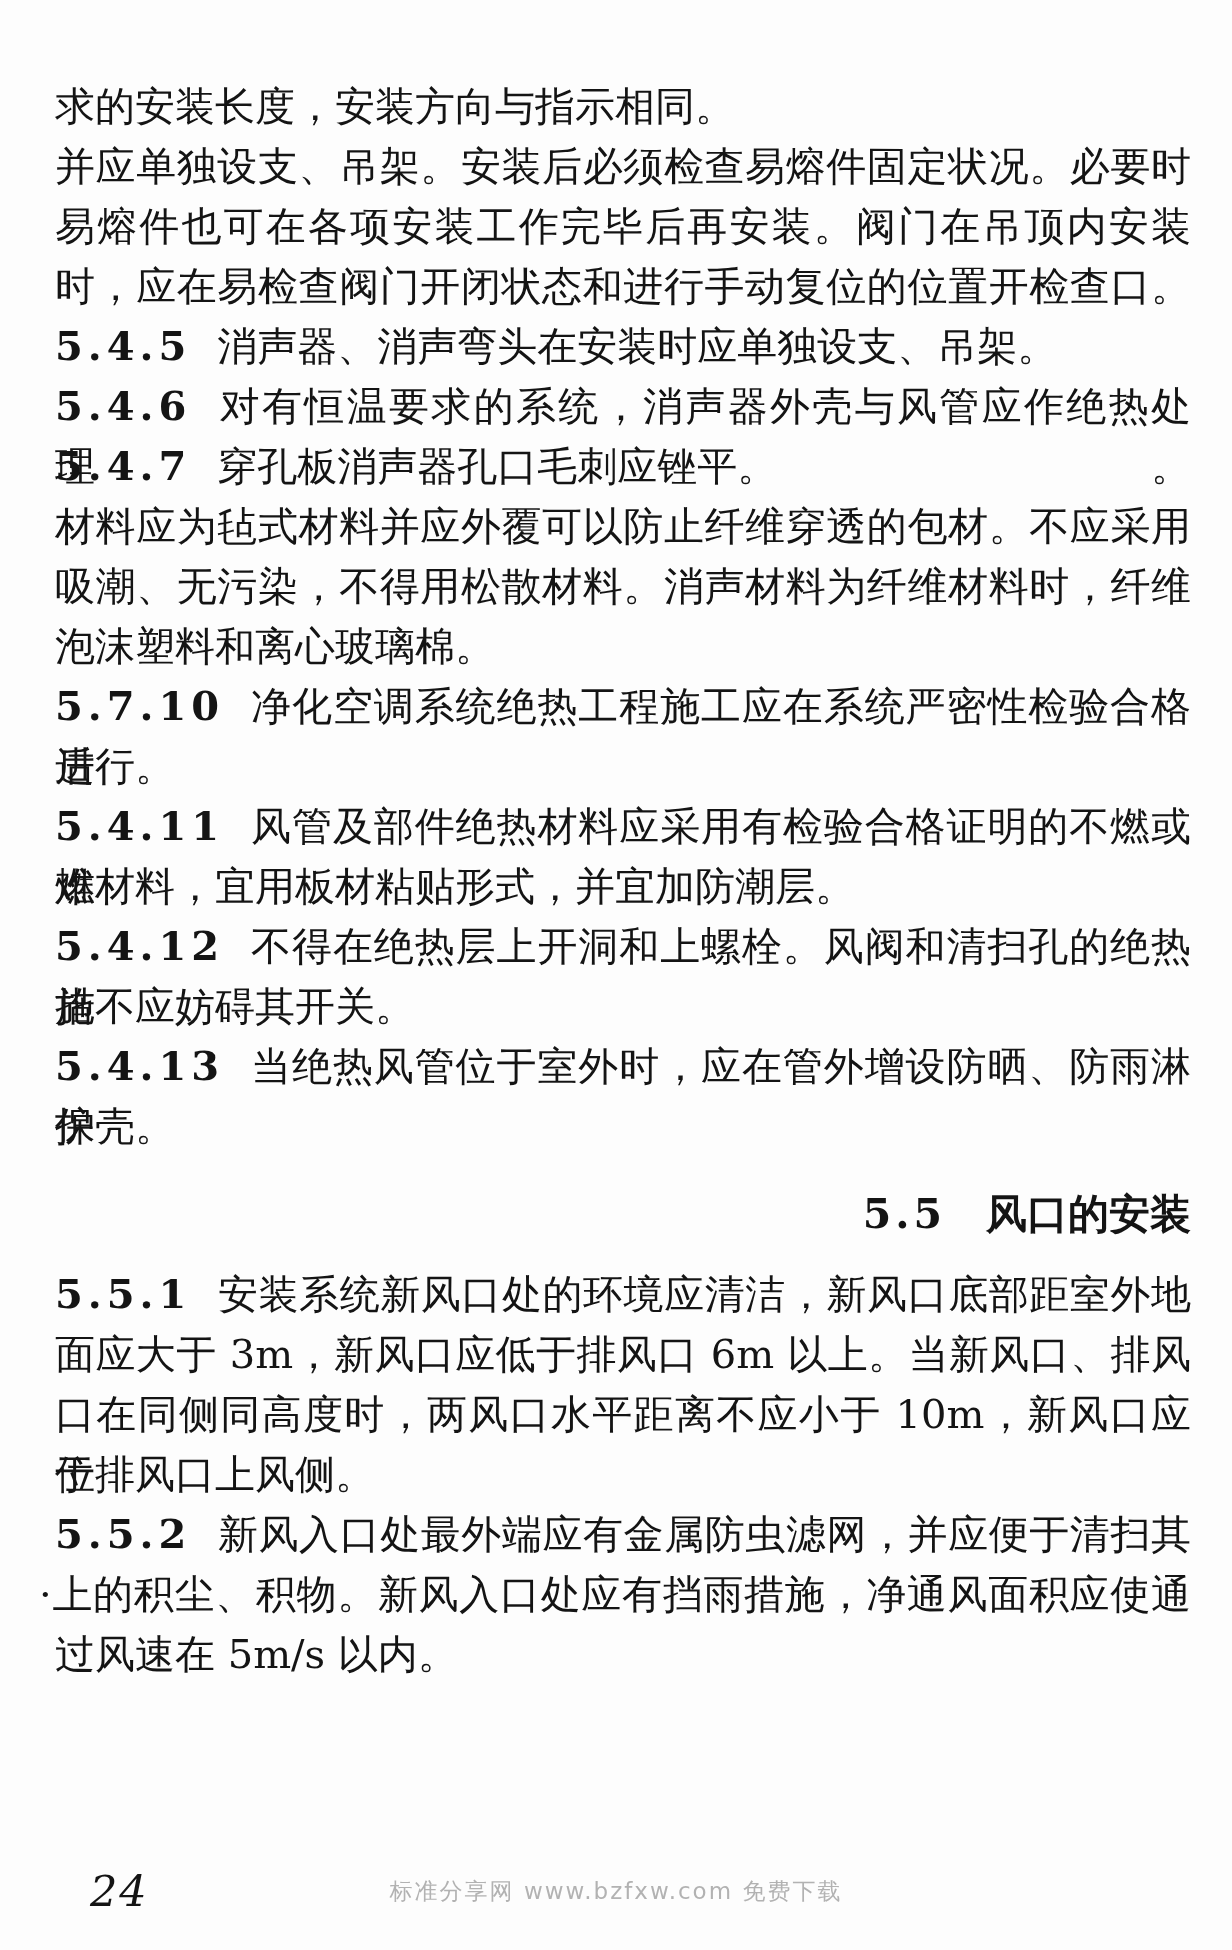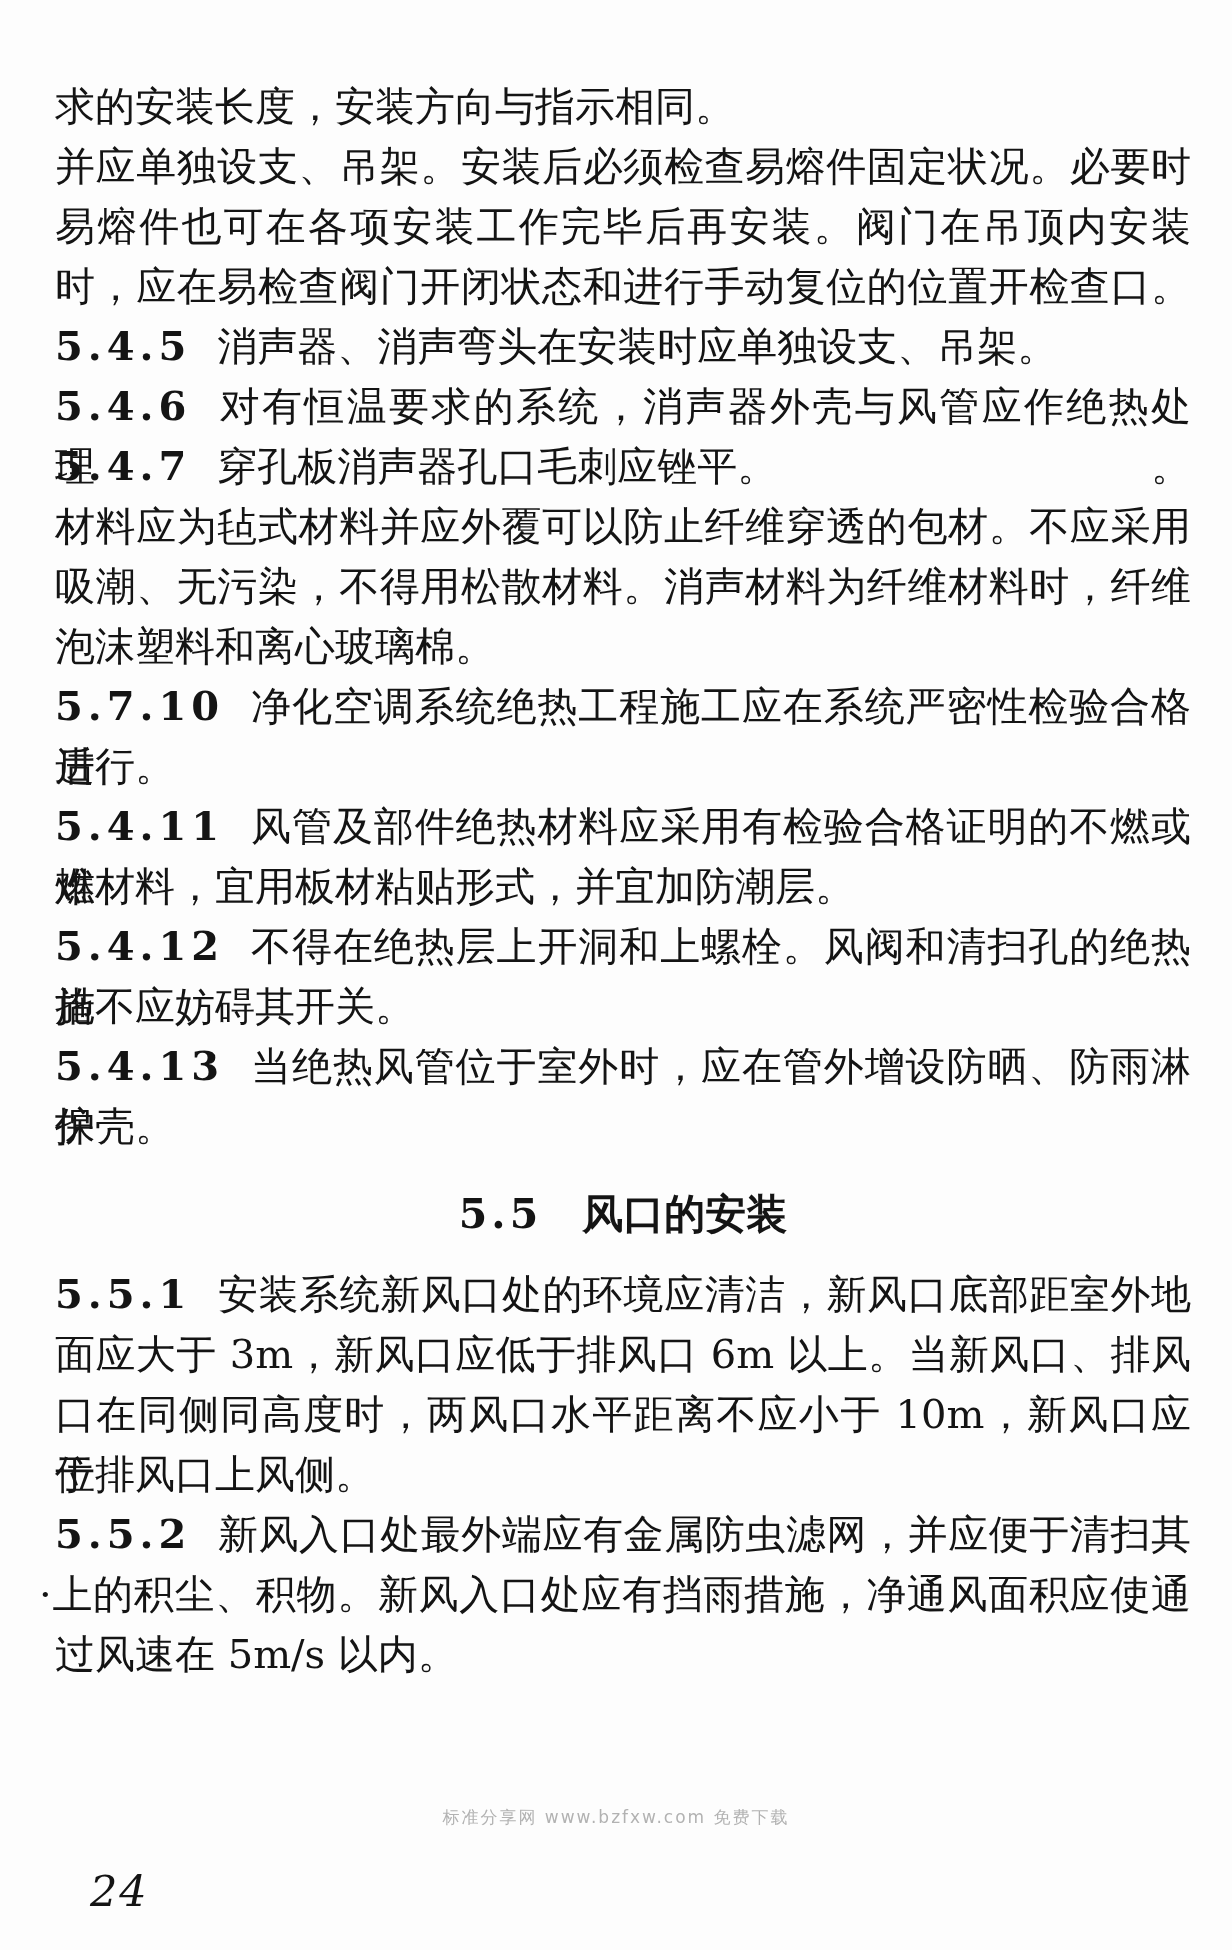--- a/index.html
+++ b/index.html
@@ -30,21 +30,21 @@
     text-align-last: justify;
     text-justify: inter-character;
   }
   .line.dot { text-indent: -16px; }
   .clause-num {
     font-weight: bold;
     letter-spacing: 5px;
     margin-right: 26px;
   }
   .section-heading {
-    text-align: center;
+    text-align: right;
     font-weight: bold;
     font-size: 41px;
     line-height: 60px;
     height: 60px;
     margin-top: 28px;
     margin-bottom: 20px;
   }
   .section-heading .sec-num {
     letter-spacing: 4px;
     margin-right: 40px;
@@ -54,23 +54,23 @@
     left: 90px;
     top: 1866px;
     font-size: 43px;
     font-style: italic;
     letter-spacing: 2px;
   }
   .footer-watermark {
     position: absolute;
     left: 0;
     right: 0;
-    top: 1806px;
+    top: 1876px;
     text-align: center;
-    font-size: 17px;
+    font-size: 23px;
     letter-spacing: 2px;
     font-family: "DejaVu Sans", "Liberation Sans", sans-serif;
   }
 </style>
 </head>
 <body>
 
 <div class="page">
   <div class="body-text">
     <div id="part1">

